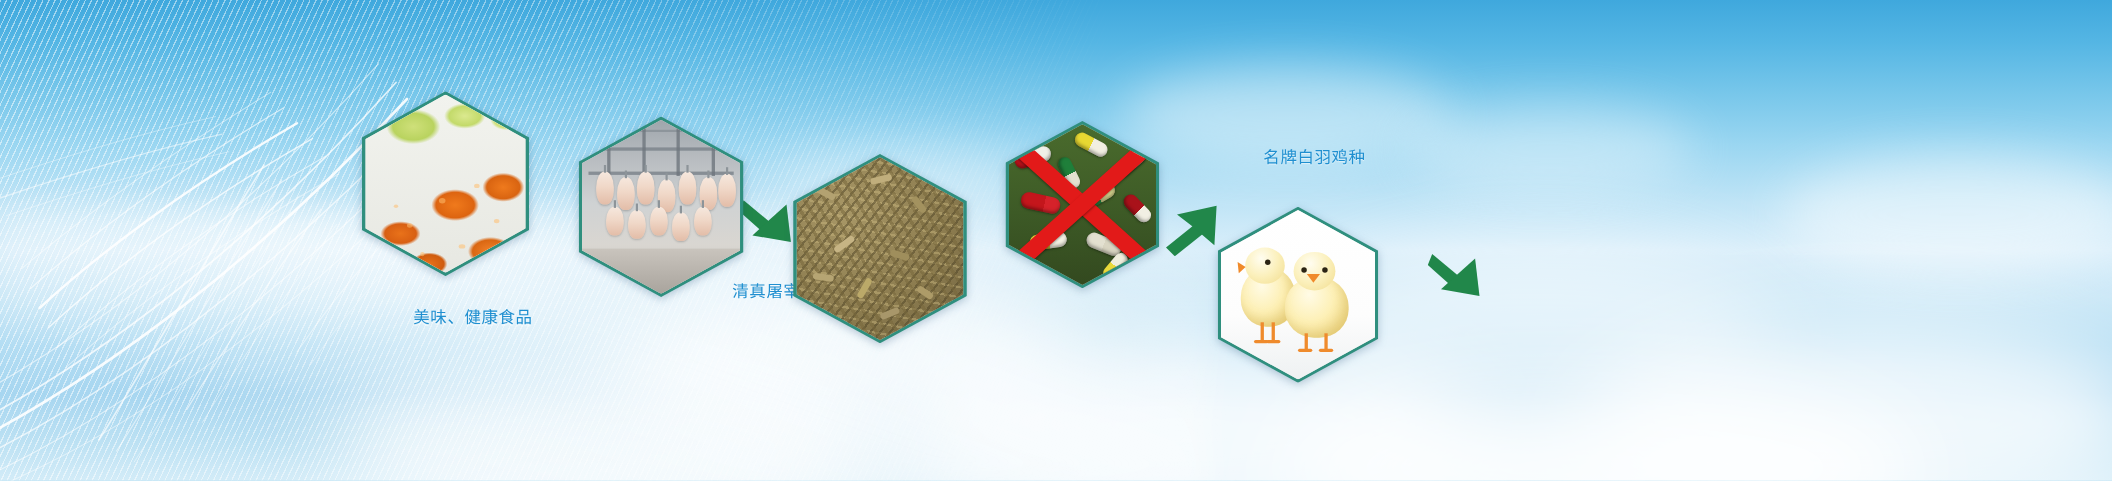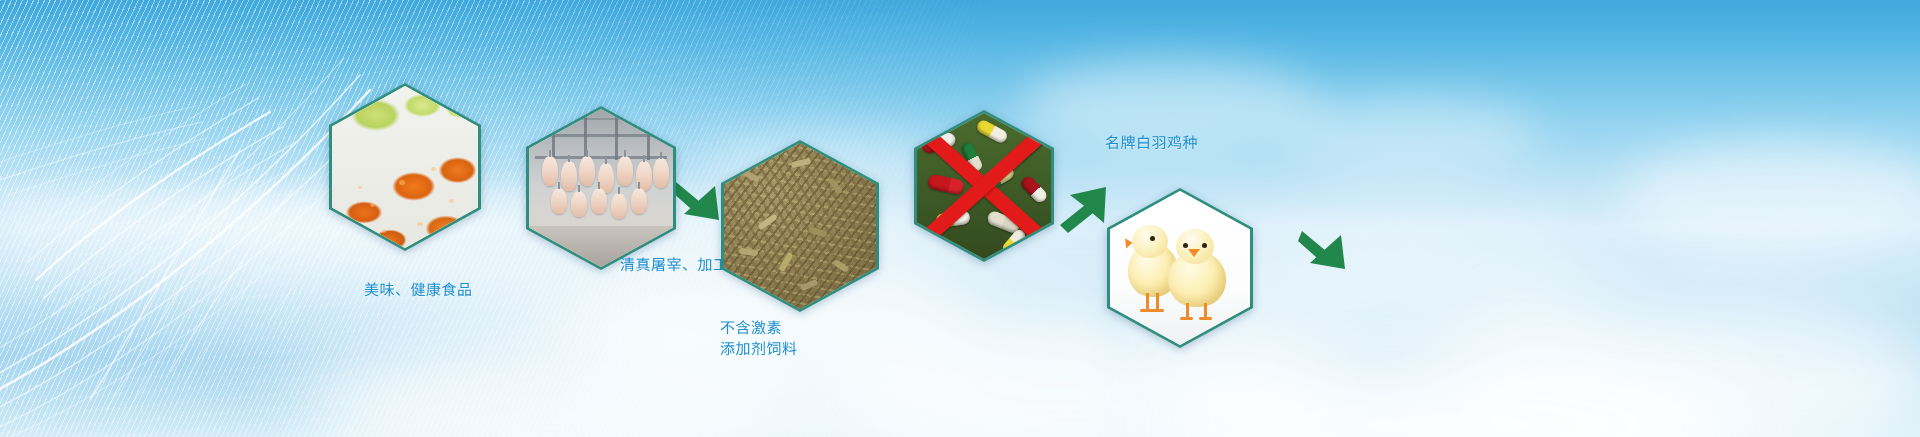--- a/index.html
+++ b/index.html
@@ -78,21 +78,21 @@
   
   .label{
     position:absolute;
     color:#1f8fd0;
     font-size:15px;
     line-height:21px;
     letter-spacing:.5px;
     white-space:nowrap;
     text-shadow:0 1px 1px rgba(255,255,255,.65);
   }
-  .label.center{text-align:left;}
+  .label.center{text-align:center;}
 
   
   .arrow{position:absolute;}
   .arrow svg{display:block;}
 
   
 
   
   .ph-chicken{
     background:
@@ -279,21 +279,21 @@
           <span class="crumb" style="left:46%;top:58%;width:6px;height:5px;"></span>
           <span class="crumb" style="left:68%;top:50%;width:5px;height:4px;"></span>
           <span class="crumb" style="left:58%;top:84%;width:6px;height:4px;"></span>
           <span class="crumb" style="left:34%;top:88%;width:4px;height:4px;"></span>
           <span class="crumb" style="left:80%;top:70%;width:5px;height:4px;"></span>
           <span class="crumb" style="left:18%;top:62%;width:4px;height:3px;"></span>
         </div>
       </div>
     </div>
   </div>
-  <div class="label center" style="left:364px;top:280px;width:170px;">
+  <div class="label center" style="left:345px;top:280px;width:170px;font-family:Liberation Mono, monospace;">
     <div>美味、健康食品</div>
   </div>
 
   <div class="node" style="left:526px;top:106px;">
     <div class="hex-wrap" style="width:150px;height:164px;">
       <div class="hex-outer"></div>
       <div class="hex-inner">
         <div class="photo ph-plant">
           <span class="rail" style="left:4%;top:16%;width:92%;"></span>
           <span class="rail" style="left:4%;top:30%;width:92%;"></span>
@@ -334,24 +334,20 @@
           <span class="pel" style="left:22%;top:46%;width:21px;height:6px;background:#c6b484;transform:rotate(-36deg);"></span>
           <span class="pel" style="left:56%;top:52%;width:18px;height:6px;background:#9f8e5c;transform:rotate(18deg);"></span>
           <span class="pel" style="left:34%;top:70%;width:20px;height:6px;background:#bba969;transform:rotate(-60deg);"></span>
           <span class="pel" style="left:72%;top:72%;width:16px;height:6px;background:#ad9b68;transform:rotate(34deg);"></span>
           <span class="pel" style="left:10%;top:64%;width:19px;height:6px;background:#b6a573;transform:rotate(8deg);"></span>
           <span class="pel" style="left:50%;top:84%;width:18px;height:6px;background:#a8976a;transform:rotate(-22deg);"></span>
         </div>
       </div>
     </div>
   </div>
-  <div class="label center" style="left:720px;top:318px;width:160px;">
-    <div>不含激素</div>
-    <div>添加剂饲料</div>
-  </div>
 
   <div class="node" style="left:914px;top:110px;">
     <div class="hex-wrap" style="width:140px;height:152px;">
       <div class="hex-outer"></div>
       <div class="hex-inner">
         <div class="photo ph-pills">
           <span class="cap" style="left:4%;top:16%;width:34px;height:14px;background:linear-gradient(90deg,#b9131b 0 55%,#f0f0e8 55% 100%);transform:rotate(-18deg);"></span>
           <span class="cap" style="left:44%;top:8%;width:32px;height:13px;background:linear-gradient(90deg,#e8d832 0 50%,#f2efe2 50% 100%);transform:rotate(28deg);"></span>
           <span class="cap" style="left:70%;top:20%;width:32px;height:13px;background:linear-gradient(90deg,#1d8a3f 0 52%,#e9e6d6 52% 100%);transform:rotate(-40deg);"></span>
           <span class="cap" style="left:8%;top:44%;width:36px;height:15px;background:linear-gradient(90deg,#c4161c 0 60%,#d6222a 60% 100%);transform:rotate(12deg);"></span>

